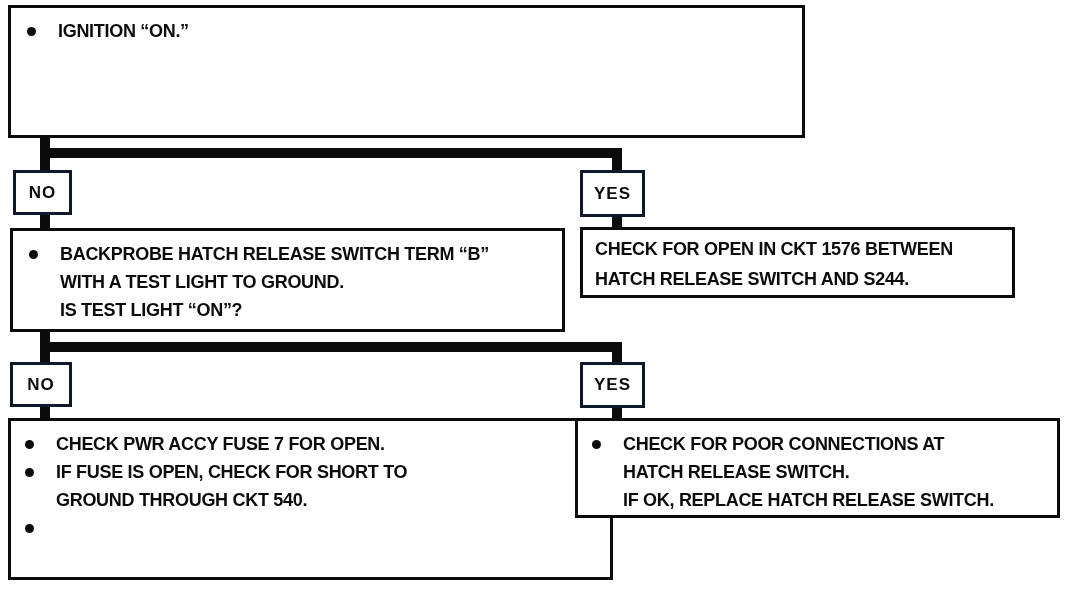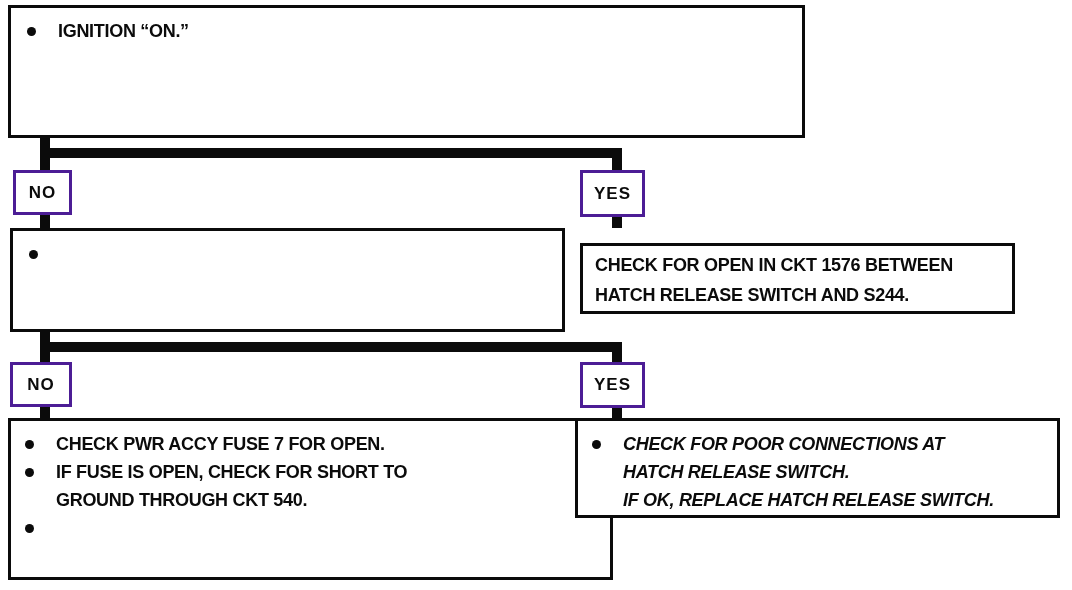--- a/index.html
+++ b/index.html
@@ -24,30 +24,30 @@
   .txt{white-space:pre-line;}
   .bullet-row{display:flex;align-items:flex-start;}
   .dot{
     flex:0 0 auto;
     width:9px;height:9px;border-radius:50%;
     background:#0b0b0b;
     margin:10px 22px 0 6px;
   }
   .label-box{
     position:absolute;
-    border:3px solid #4c1d95;
+    border:3px solid #0f172a;
     background:#ffffff;
     box-sizing:border-box;
     display:flex;align-items:center;justify-content:center;
     font-weight:700;font-size:17px;letter-spacing:1px;
   }
   .line{position:absolute;background:#0b0b0b;}
   .pad-a{padding:9px 8px 0 10px;}
   .pad-b{padding:9px 8px 0 8px;}
-  .plain-pad{padding:4px 8px 0 12px;line-height:30px;margin-top:16px;}
+  .plain-pad{padding:4px 8px 0 12px;line-height:30px;}
 </style>
 </head>
 <body>
 
 <div class="stage">
 
   <div class="fc-box pad-a" style="left:8px;top:5px;width:797px;height:133px;">
     <div class="bullet-row">
       <span class="dot"></span>
       <span class="txt">IGNITION “ON.”</span>
@@ -64,20 +64,23 @@
   <div class="label-box" style="left:580px;top:170px;width:65px;height:47px;">
     <span>YES</span>
   </div>
 
   <div class="line" style="left:40px;top:215px;width:10px;height:14px;"></div>
   <div class="line" style="left:612px;top:217px;width:10px;height:11px;"></div>
 
   <div class="fc-box pad-a" style="left:10px;top:228px;width:555px;height:104px;">
     <div class="bullet-row">
       <span class="dot"></span>
+      <span class="txt">BACKPROBE HATCH RELEASE SWITCH TERM “B”
+WITH A TEST LIGHT TO GROUND.
+IS TEST LIGHT “ON”?</span>
     </div>
   </div>
 
   <div class="fc-box plain-pad" style="left:580px;top:227px;width:435px;height:71px;">
     <span class="txt">CHECK FOR OPEN IN CKT 1576 BETWEEN
 HATCH RELEASE SWITCH AND S244.</span>
   </div>
 
   <div class="line" style="left:40px;top:330px;width:10px;height:32px;"></div>
   <div class="line" style="left:40px;top:342px;width:582px;height:10px;"></div>
@@ -101,21 +104,21 @@
     <div class="bullet-row">
       <span class="dot"></span>
       <span class="txt">IF FUSE IS OPEN, CHECK FOR SHORT TO
 GROUND THROUGH CKT 540.</span>
     </div>
     <div class="bullet-row">
       <span class="dot"></span>
     </div>
   </div>
 
-  <div class="fc-box pad-b" style="left:575px;top:418px;width:485px;height:100px;font-style:italic;">
+  <div class="fc-box pad-b" style="left:575px;top:418px;width:485px;height:100px;">
     <div class="bullet-row">
       <span class="dot"></span>
       <span class="txt">CHECK FOR POOR CONNECTIONS AT
 HATCH RELEASE SWITCH.
 IF OK, REPLACE HATCH RELEASE SWITCH.</span>
     </div>
   </div>
 
 </div>
 

